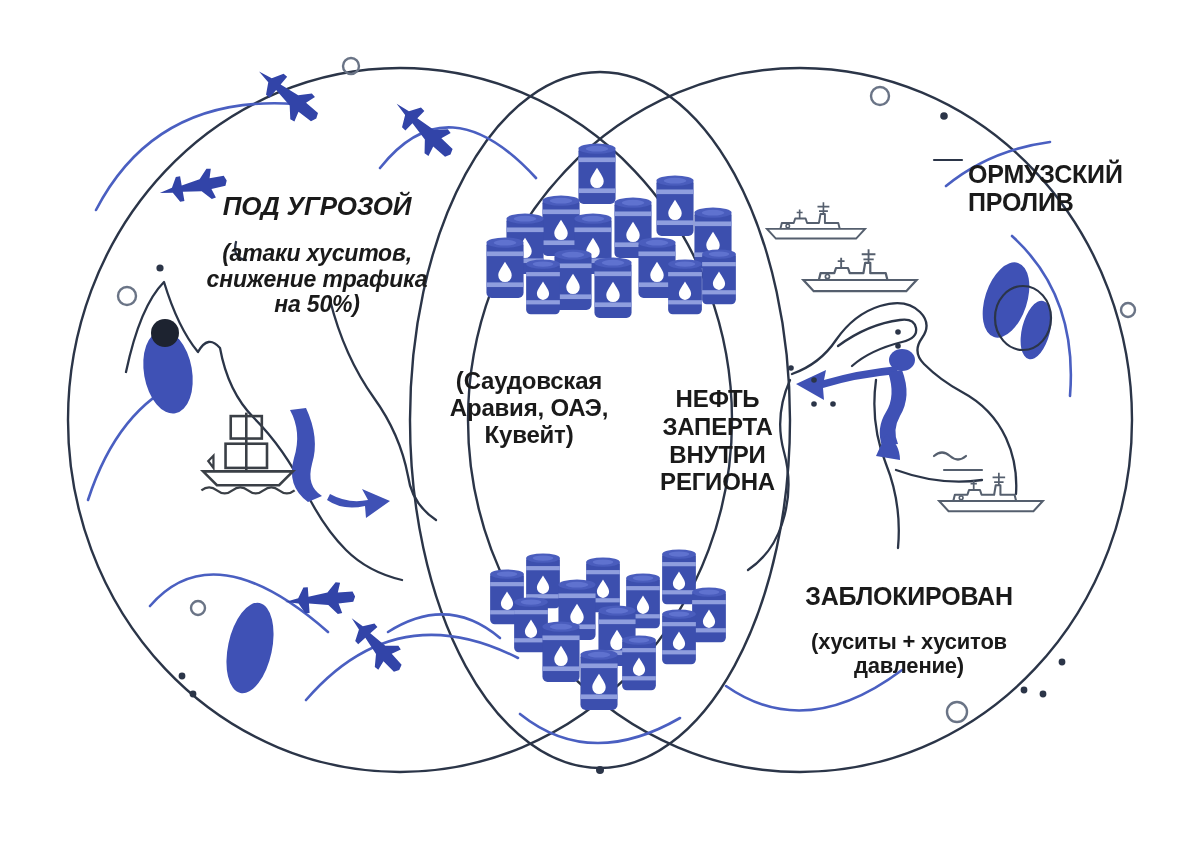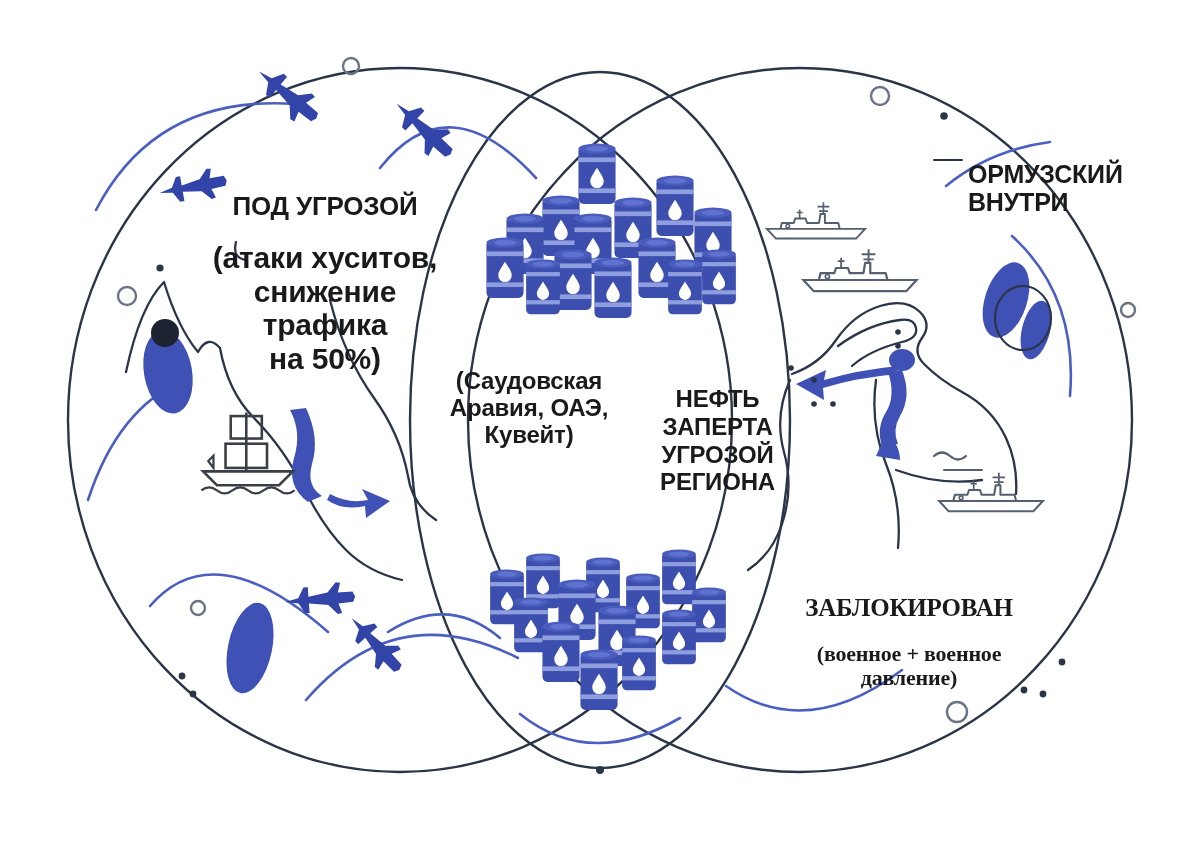--- a/index.html
+++ b/index.html
@@ -7,38 +7,38 @@
     font-family:"Liberation Sans", sans-serif;
     width:1200px;height:841px;overflow:hidden;position:relative;
   }
   #stage{position:relative;width:1200px;height:841px;background:#fff;}
   #art{position:absolute;inset:0;width:1200px;height:841px;}
   .lbl{position:absolute;color:#1a1a1a;text-align:center;line-height:1.12;
        letter-spacing:-0.2px;white-space:pre-line;}
   .lbl .hd{font-weight:bold;display:block;}
   .lbl .sub{font-weight:bold;display:block;}
   
-  #label-threat{left:200px;top:174px;width:250px;}
+  #label-threat{left:192px;top:174px;width:250px;font-style:italic;}
   #label-threat .hd{font-size:26px;}
-  #label-threat .sub{font-size:30px;margin-top:2px;}
+  #label-threat .sub{font-size:23px;margin-top:2px;}
 
   #label-producers{left:413px;top:340px;width:232px;}
   #label-producers .hd{font-size:25px;}
   #label-producers .sub{font-size:24px;margin-top:10px;}
 
   #label-locked{left:655px;top:367px;width:125px;}
   #label-locked .hd{font-size:24px;line-height:1.16;}
 
   #label-hormuz{left:968px;top:142px;width:196px;text-align:left;}
   #label-hormuz .hd{font-size:25px;}
 
   #label-bab{left:103px;top:500px;width:248px;text-align:left;}
   #label-bab .hd{font-size:25px;}
 
-  #label-blocked{left:790px;top:576px;width:238px;font-family:Liberation Serif, serif;}
+  #label-blocked{left:790px;top:564px;width:238px;}
   #label-blocked .hd{font-size:25px;}
   #label-blocked .sub{font-size:22px;margin-top:2px;}
 </style>
 </head>
 <body>
 
 <div id="stage">
 
   <svg id="art" viewBox="0 0 1200 841" xmlns="http://www.w3.org/2000/svg">
     <defs>
@@ -235,29 +235,29 @@
 
   <div class="lbl" id="label-producers">
     <span class="sub">(Саудовская
 Аравия, ОАЭ,
 Кувейт)</span>
   </div>
 
   <div class="lbl" id="label-locked">
     <span class="hd">НЕФТЬ
 ЗАПЕРТА
-УГРОЗОЙ
+ВНУТРИ
 РЕГИОНА</span>
   </div>
 
   <div class="lbl" id="label-hormuz">
     <span class="hd">ОРМУЗСКИЙ
-ВНУТРИ</span>
+ПРОЛИВ</span>
   </div>
 
 
   <div class="lbl" id="label-blocked">
     <span class="hd">ЗАБЛОКИРОВАН</span>
-    <span class="sub">(военное + военное
+    <span class="sub">(хуситы + хуситов
 давление)</span>
   </div>
 
 </div>
 
 </body></html>

